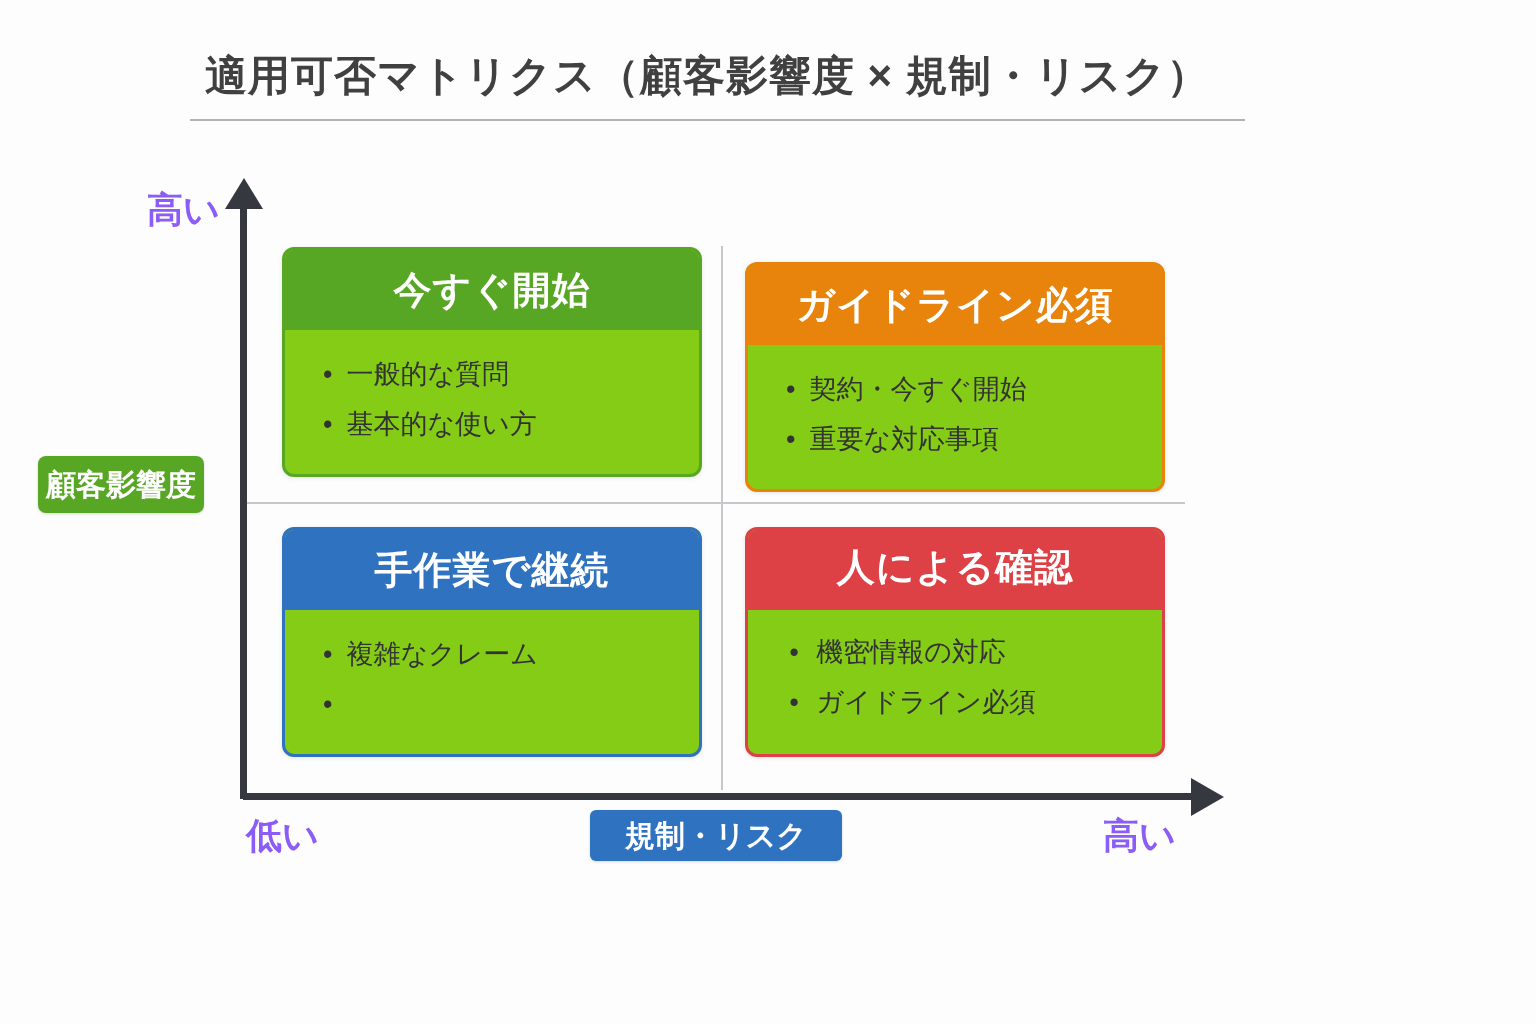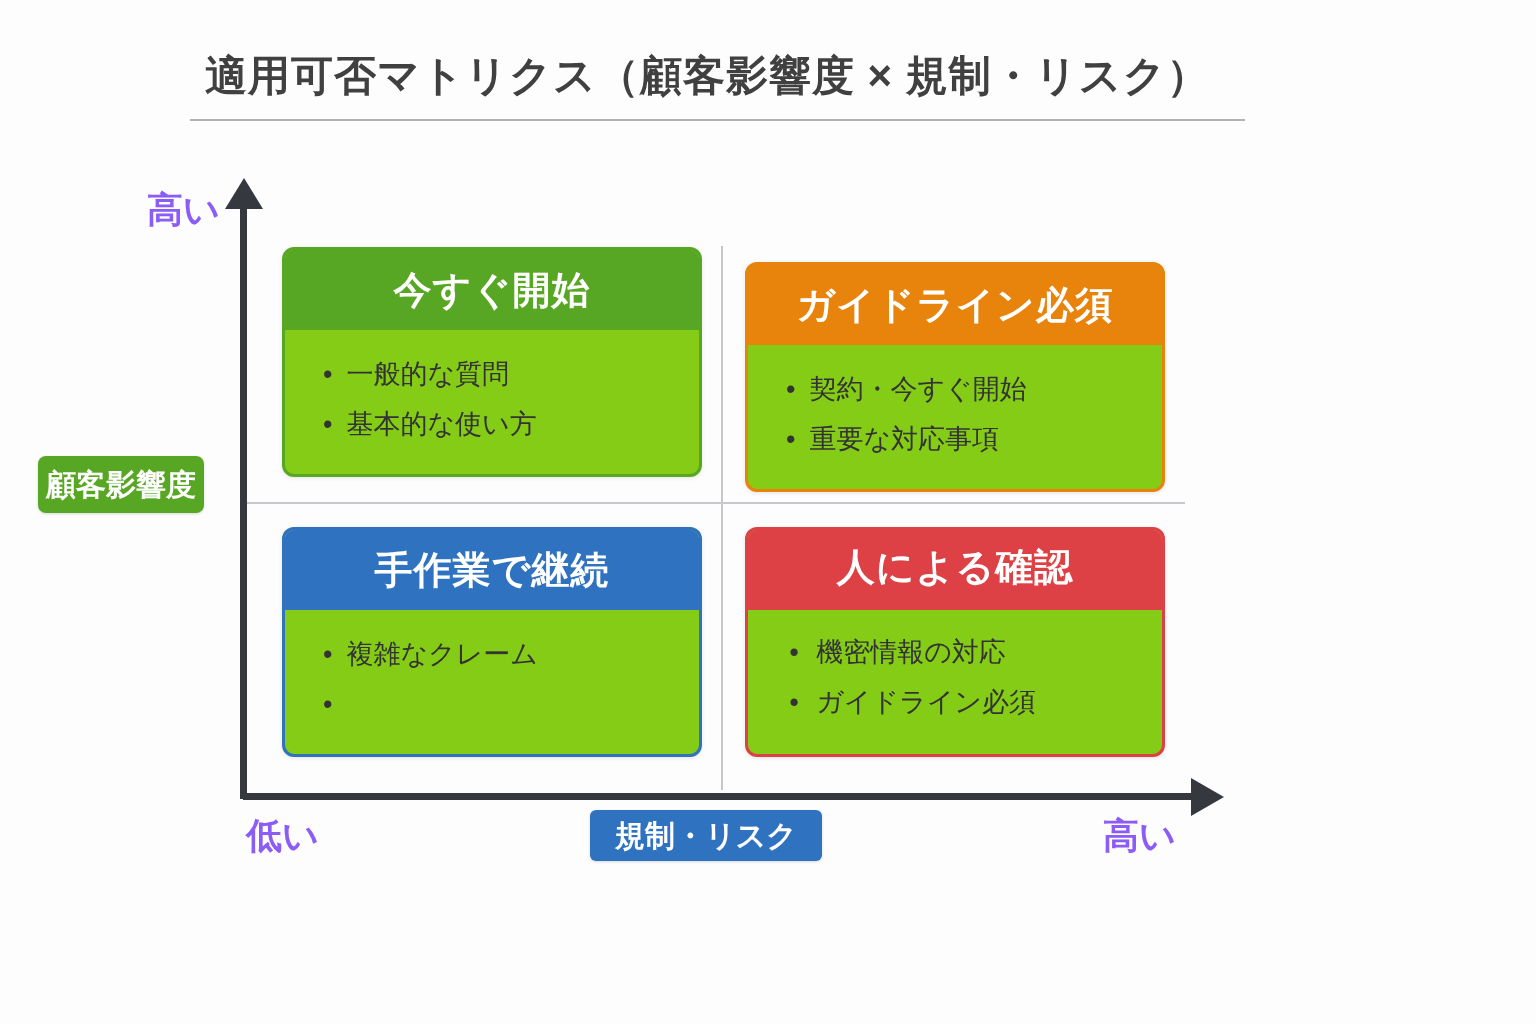--- a/index.html
+++ b/index.html
@@ -93,21 +93,21 @@
     left: 38px;
     top: 456px;
     width: 166px;
     height: 57px;
     line-height: 57px;
     font-size: 30px;
   }
   .x-badge {
     left: 590px;
     top: 810px;
-    width: 232px;
+    width: 252px;
     height: 51px;
     line-height: 51px;
     font-size: 30px;
     border-radius: 6px;
   }
   
   .divider-v {
     position: absolute;
     left: 721px;
     top: 246px;

